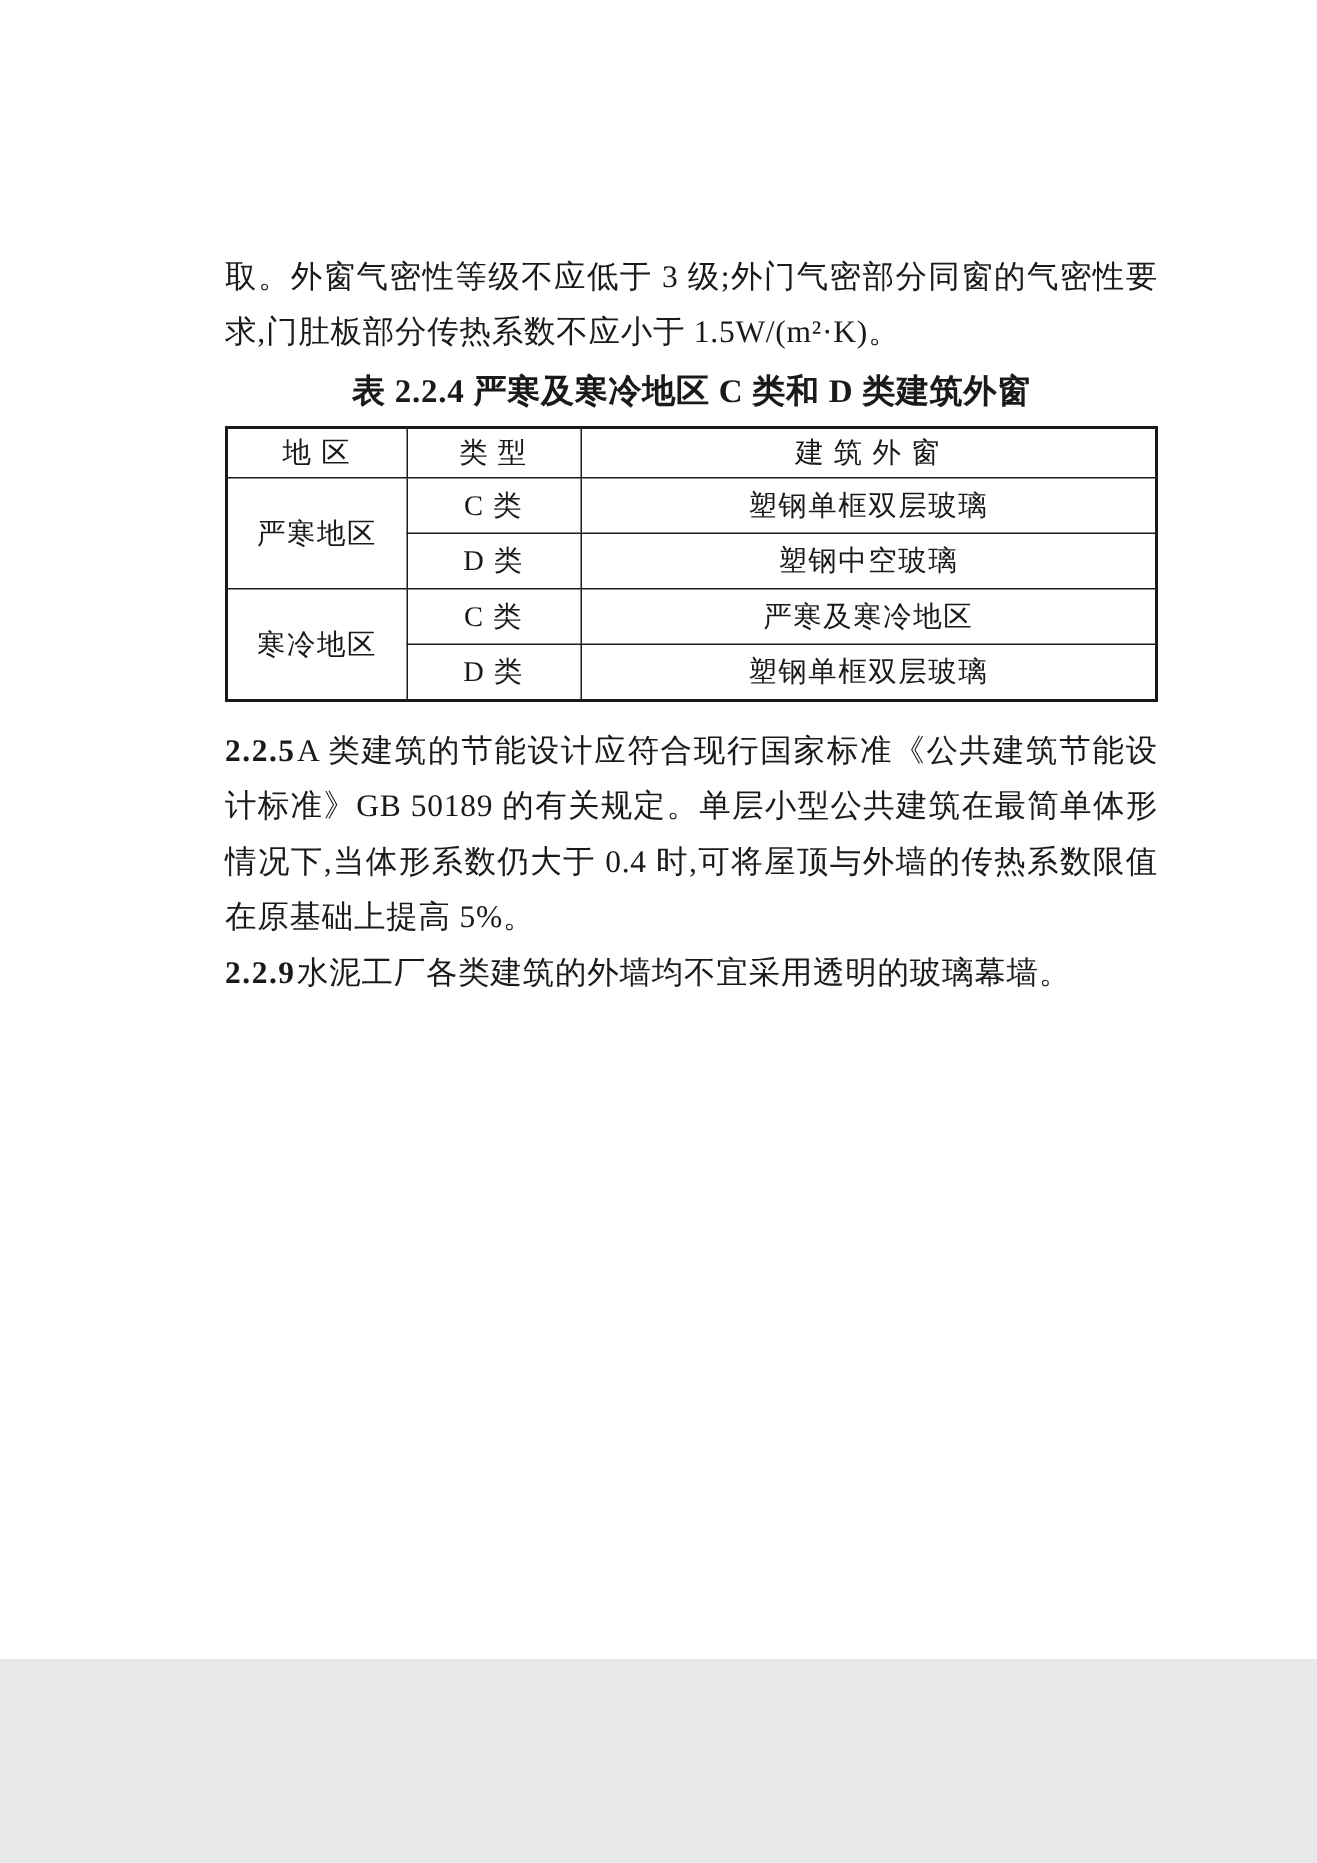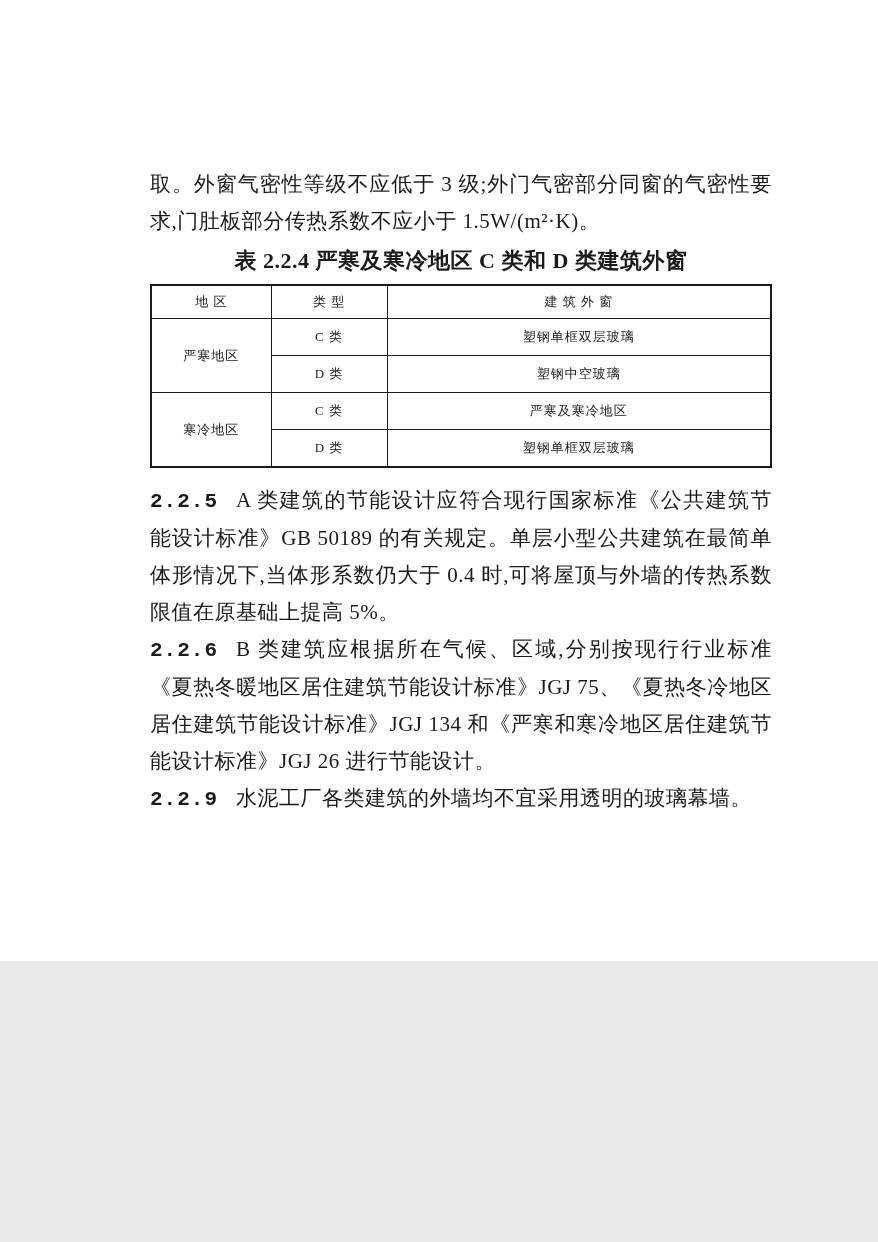--- a/index.html
+++ b/index.html
@@ -3,21 +3,21 @@
 <meta charset="utf-8">
 <style>
   html, body {
     margin: 0;
     padding: 0;
     background: #e8e8e8;
   }
   .page {
     position: relative;
     width: 878px;
-    height: 961px;
+    height: 1106px;
     margin: 0 auto;
     background: #ffffff;
     font-family: "Liberation Serif", "DejaVu Serif", serif;
     color: #1a1a1a;
     overflow: hidden;
   }
   .content {
     position: absolute;
     left: 150px;
     top: 166px;
@@ -39,21 +39,21 @@
     font-weight: bold;
     text-align: center;
     line-height: 26px;
     margin: 6px 0 10px 0;
     letter-spacing: 0.5px;
   }
   table.data-table {
     width: 100%;
     border-collapse: collapse;
     table-layout: fixed;
-    font-size: 13px;
+    font-size: 19px;
     margin-bottom: 14px;
   }
   table.data-table th,
   table.data-table td {
     border: 1px solid #1a1a1a;
     text-align: center;
     vertical-align: middle;
     padding: 0 4px;
     font-weight: normal;
     letter-spacing: 1px;
@@ -68,22 +68,22 @@
     height: 36px;
   }
   .col-region { width: 120px; }
   .col-type   { width: 116px; }
   .col-window { width: auto; }
   .sections .section {
     margin: 0;
   }
   .sec-num {
     font-weight: bold;
-    font-family: Liberation Mono, monospace;
-    margin-right: 18px;
+    font-family: Liberation Serif, serif;
+    margin-right: 1px;
     letter-spacing: 1px;
   }
   .page-number {
     position: absolute;
     right: 120px;
     top: 1138px;
     font-size: 18px;
     letter-spacing: 4px;
     color: #1a1a1a;
   }
@@ -131,23 +131,20 @@
           <td>塑钢单框双层玻璃</td>
         </tr>
       </tbody>
     </table>
 
     <div class="sections">
       <p class="body-text section">
         <b class="sec-num">2.2.5</b><span>A 类建筑的节能设计应符合现行国家标准《公共建筑节能设计标准》GB 50189 的有关规定。单层小型公共建筑在最简单体形情况下,当体形系数仍大于 0.4 时,可将屋顶与外墙的传热系数限值在原基础上提高 5%。</span>
       </p>
       <p class="body-text section">
-        <b class="sec-num">2.2.6</b><span>B 类建筑应根据所在气候、区域,分别按现行行业标准《夏热冬暖地区居住建筑节能设计标准》JGJ 75、《夏热冬冷地区居住建筑节能设计标准》JGJ 134 和《严寒和寒冷地区居住建筑节能设计标准》JGJ 26 进行节能设计。</span>
-      </p>
-      <p class="body-text section">
         <b class="sec-num">2.2.9</b><span>水泥工厂各类建筑的外墙均不宜采用透明的玻璃幕墙。</span>
       </p>
     </div>
 
   </div>
 
   <div class="page-number">· 3 ·</div>
 </div>
 
 </body></html>

